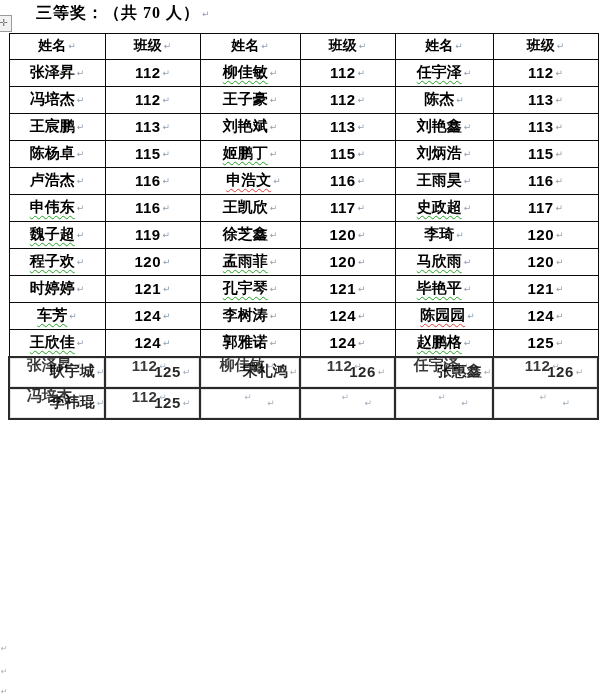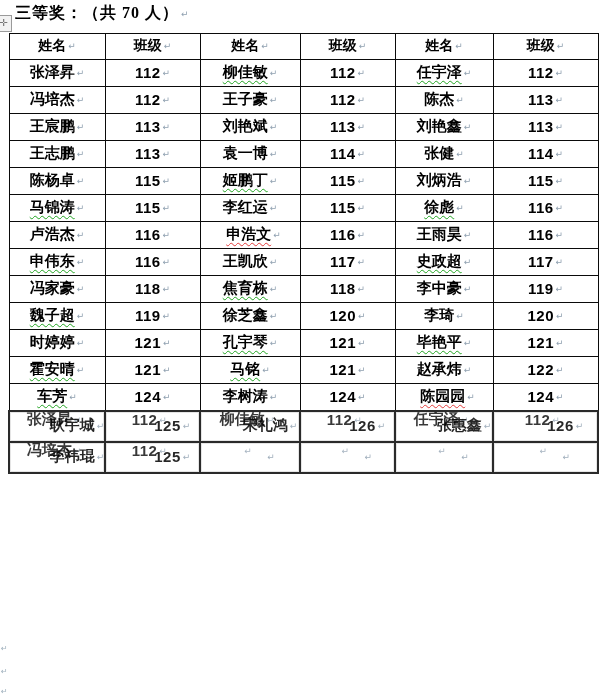--- a/index.html
+++ b/index.html
@@ -3,21 +3,21 @@
 <meta charset="utf-8">
 <style>
   html,body{margin:0;padding:0;}
   body{
     width:600px;height:700px;background:#ffffff;overflow:hidden;
     font-family:"Liberation Serif","DejaVu Serif",serif;color:#000;
   }
   .doc{position:relative;width:600px;height:700px;background:#fff;}
 
   .title-line{
-    position:absolute;top:3px;left:15px;
+    position:absolute;top:3px;left:36px;
     font-size:16px;font-weight:bold;letter-spacing:1px;white-space:nowrap;
   }
   .rm{
     font-family:"DejaVu Sans",sans-serif;font-weight:normal;
     color:#8fa0b0;font-size:9px;margin-left:2px;vertical-align:middle;
   }
 
   .handle{
     position:absolute;left:-5px;top:15px;width:15px;height:15px;
     border:1px solid #9a9a9a;background:#f2f2f2;color:#777;
@@ -107,98 +107,82 @@
         </tr>
         <tr>
           <td><span>王宸鹏</span><span class="rm">↵</span></td>
           <td><span class="num">113</span><span class="rm">↵</span></td>
           <td><span>刘艳斌</span><span class="rm">↵</span></td>
           <td><span class="num">113</span><span class="rm">↵</span></td>
           <td><span>刘艳鑫</span><span class="rm">↵</span></td>
           <td><span class="num">113</span><span class="rm">↵</span></td>
         </tr>
         <tr>
-          <td><span>王志鹏</span><span class="rm">↵</span></td>
-          <td><span class="num">113</span><span class="rm">↵</span></td>
-          <td><span>袁一博</span><span class="rm">↵</span></td>
-          <td><span class="num">114</span><span class="rm">↵</span></td>
-          <td><span>张健</span><span class="rm">↵</span></td>
-          <td><span class="num">114</span><span class="rm">↵</span></td>
-        </tr>
-        <tr>
           <td><span>陈杨卓</span><span class="rm">↵</span></td>
           <td><span class="num">115</span><span class="rm">↵</span></td>
           <td><span class="sq-g">姬鹏丁</span><span class="rm">↵</span></td>
           <td><span class="num">115</span><span class="rm">↵</span></td>
           <td><span>刘炳浩</span><span class="rm">↵</span></td>
           <td><span class="num">115</span><span class="rm">↵</span></td>
         </tr>
         <tr>
-          <td><span class="sq-g">马锦涛</span><span class="rm">↵</span></td>
-          <td><span class="num">115</span><span class="rm">↵</span></td>
-          <td><span>李红运</span><span class="rm">↵</span></td>
-          <td><span class="num">115</span><span class="rm">↵</span></td>
-          <td><span class="sq-g">徐彪</span><span class="rm">↵</span></td>
-          <td><span class="num">116</span><span class="rm">↵</span></td>
-        </tr>
-        <tr>
           <td><span>卢浩杰</span><span class="rm">↵</span></td>
           <td><span class="num">116</span><span class="rm">↵</span></td>
           <td><span class="sq-r">申浩文</span><span class="rm">↵</span></td>
           <td><span class="num">116</span><span class="rm">↵</span></td>
           <td><span>王雨昊</span><span class="rm">↵</span></td>
           <td><span class="num">116</span><span class="rm">↵</span></td>
         </tr>
         <tr>
           <td><span class="sq-g">申伟东</span><span class="rm">↵</span></td>
           <td><span class="num">116</span><span class="rm">↵</span></td>
           <td><span>王凯欣</span><span class="rm">↵</span></td>
           <td><span class="num">117</span><span class="rm">↵</span></td>
           <td><span class="sq-g">史政超</span><span class="rm">↵</span></td>
           <td><span class="num">117</span><span class="rm">↵</span></td>
         </tr>
         <tr>
-          <td><span>冯家豪</span><span class="rm">↵</span></td>
-          <td><span class="num">118</span><span class="rm">↵</span></td>
-          <td><span class="sq-g">焦育栋</span><span class="rm">↵</span></td>
-          <td><span class="num">118</span><span class="rm">↵</span></td>
-          <td><span>李中豪</span><span class="rm">↵</span></td>
-          <td><span class="num">119</span><span class="rm">↵</span></td>
-        </tr>
-        <tr>
           <td><span class="sq-g">魏子超</span><span class="rm">↵</span></td>
           <td><span class="num">119</span><span class="rm">↵</span></td>
           <td><span>徐芝鑫</span><span class="rm">↵</span></td>
           <td><span class="num">120</span><span class="rm">↵</span></td>
           <td><span>李琦</span><span class="rm">↵</span></td>
+          <td><span class="num">120</span><span class="rm">↵</span></td>
+        </tr>
+        <tr>
+          <td><span class="sq-g">程子欢</span><span class="rm">↵</span></td>
+          <td><span class="num">120</span><span class="rm">↵</span></td>
+          <td><span class="sq-g">孟雨菲</span><span class="rm">↵</span></td>
+          <td><span class="num">120</span><span class="rm">↵</span></td>
+          <td><span class="sq-g">马欣雨</span><span class="rm">↵</span></td>
           <td><span class="num">120</span><span class="rm">↵</span></td>
         </tr>
         <tr>
           <td><span>时婷婷</span><span class="rm">↵</span></td>
           <td><span class="num">121</span><span class="rm">↵</span></td>
           <td><span class="sq-g">孔宇琴</span><span class="rm">↵</span></td>
           <td><span class="num">121</span><span class="rm">↵</span></td>
           <td><span class="sq-g">毕艳平</span><span class="rm">↵</span></td>
           <td><span class="num">121</span><span class="rm">↵</span></td>
         </tr>
         <tr>
-          <td><span class="sq-g">霍安晴</span><span class="rm">↵</span></td>
-          <td><span class="num">121</span><span class="rm">↵</span></td>
-          <td><span class="sq-g">马铭</span><span class="rm">↵</span></td>
-          <td><span class="num">121</span><span class="rm">↵</span></td>
-          <td><span>赵承炜</span><span class="rm">↵</span></td>
-          <td><span class="num">122</span><span class="rm">↵</span></td>
-        </tr>
-        <tr>
           <td><span class="sq-g">车芳</span><span class="rm">↵</span></td>
           <td><span class="num">124</span><span class="rm">↵</span></td>
           <td><span>李树涛</span><span class="rm">↵</span></td>
           <td><span class="num">124</span><span class="rm">↵</span></td>
           <td><span class="sq-r">陈园园</span><span class="rm">↵</span></td>
           <td><span class="num">124</span><span class="rm">↵</span></td>
+        </tr>
+        <tr>
+          <td><span class="sq-g">王欣佳</span><span class="rm">↵</span></td>
+          <td><span class="num">124</span><span class="rm">↵</span></td>
+          <td><span>郭雅诺</span><span class="rm">↵</span></td>
+          <td><span class="num">124</span><span class="rm">↵</span></td>
+          <td><span class="sq-g">赵鹏格</span><span class="rm">↵</span></td>
+          <td><span class="num">125</span><span class="rm">↵</span></td>
         </tr>
         <tr class="glitch">
           <td>
             <div class="gwrap">
               <div class="gl a">张泽昇<span class="rm">↵</span></div>
               <div class="gl b">耿宇城<span class="rm">↵</span></div>
             </div>
           </td>
           <td>
             <div class="gwrap">

